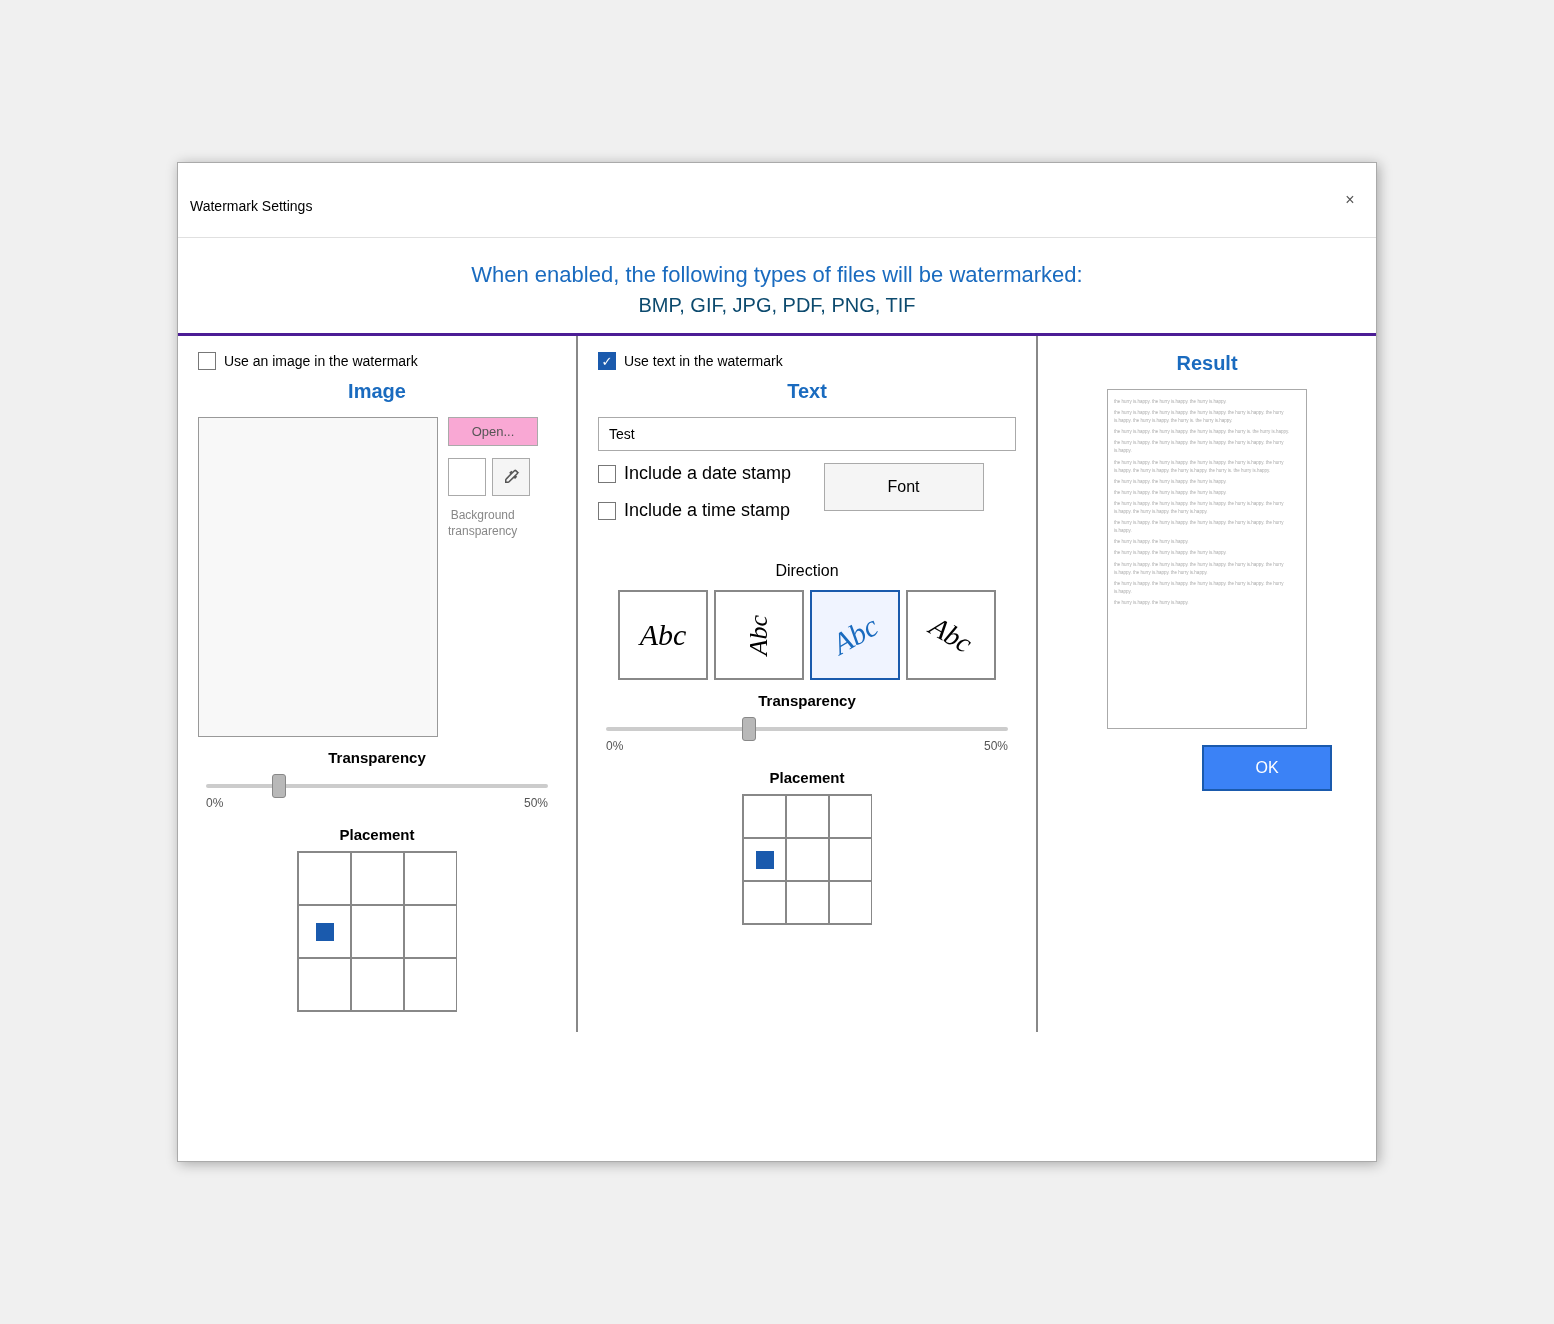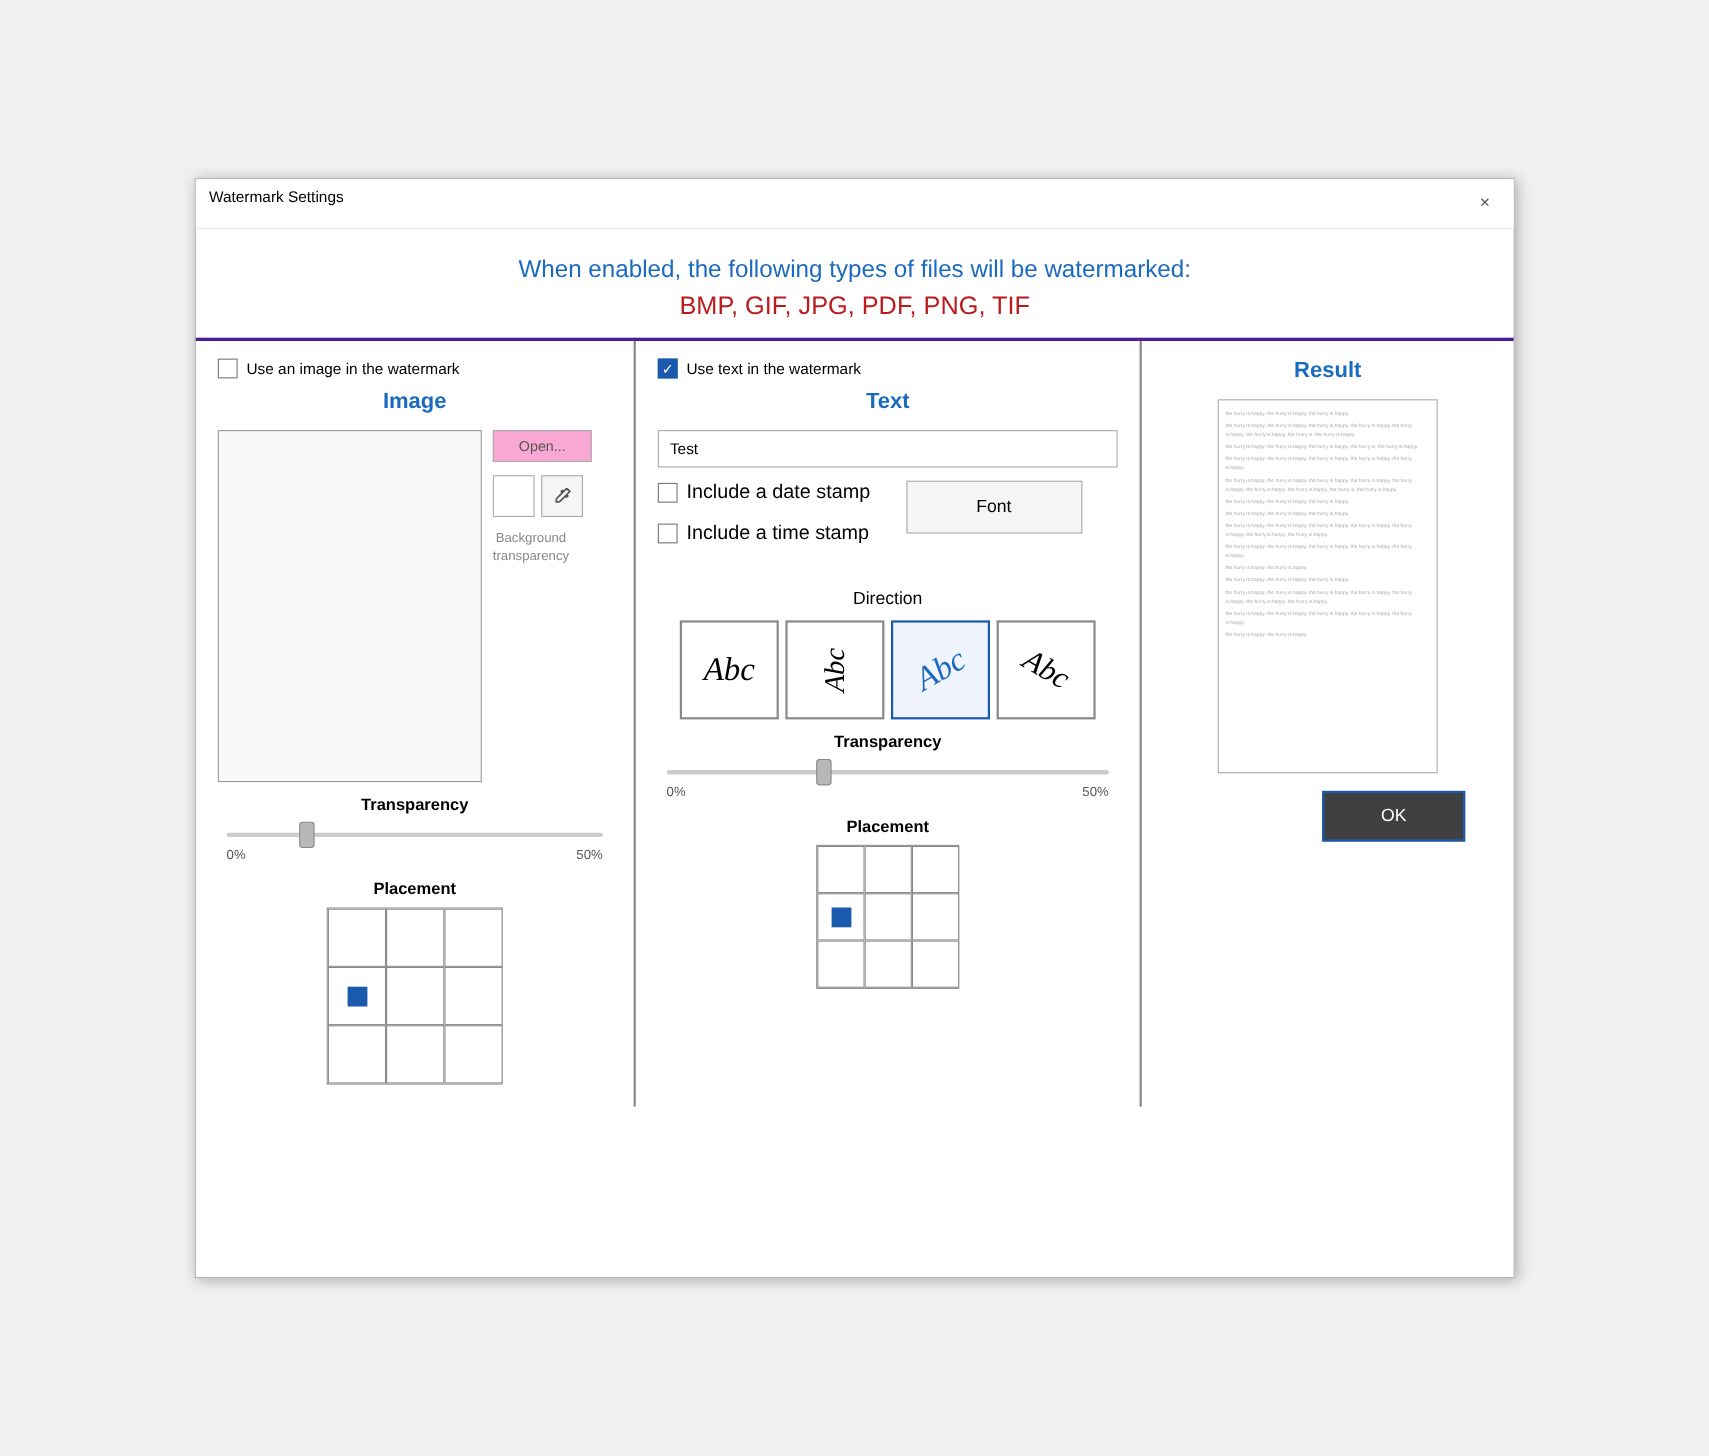--- a/index.html
+++ b/index.html
@@ -15,23 +15,23 @@
       background: #ffffff;
       width: 1200px;
       min-height: 1000px;
       border: 1px solid #aaa;
       box-shadow: 2px 2px 12px rgba(0,0,0,0.3);
       position: relative;
       padding: 0;
     }
     .title-bar {
       display: flex;
-      align-items: flex-start;
+      align-items: flex-end;
       justify-content: space-between;
-      padding: 8px 12px;
+      padding: 23px 12px;
       background: #ffffff;
       border-bottom: 1px solid #e0e0e0;
     }
     .title-bar-text {
       font-size: 14px;
       color: #000;
     }
     .close-btn {
       width: 28px;
       height: 28px;
@@ -47,22 +47,22 @@
     .header-section {
       text-align: center;
       padding: 24px 8px 16px;
     }
     .header-line1 {
       font-size: 22px;
       color: #1a6bbf;
       font-weight: normal;
     }
     .header-line2 {
-      font-size: 23px;
-      color: #b91c1c;
+      font-size: 20px;
+      color: #0c4a6e;
       font-weight: normal;
       margin-top: 6px;
     }
     .main-content {
       display: flex;
       border-top: 3px solid #4c1d95;
       padding: 0;
     }
     
     .col-image {
@@ -310,21 +310,21 @@
     
     .ok-section {
       display: flex;
       justify-content: flex-end;
       padding: 16px 24px 16px;
       border-top: none;
     }
     .ok-btn {
       width: 130px;
       padding: 12px 0;
-      background: #404040;
+      background: #3b82f6;
       color: #fff;
       border: 2px solid #1a5aad;
       font-size: 16px;
       cursor: pointer;
       font-family: 'Segoe UI', Arial, sans-serif;
     }
     .clearfix::after { content: ''; display: table; clear: both; }
     input[type="range"] {
       -webkit-appearance: none;
       appearance: none;

